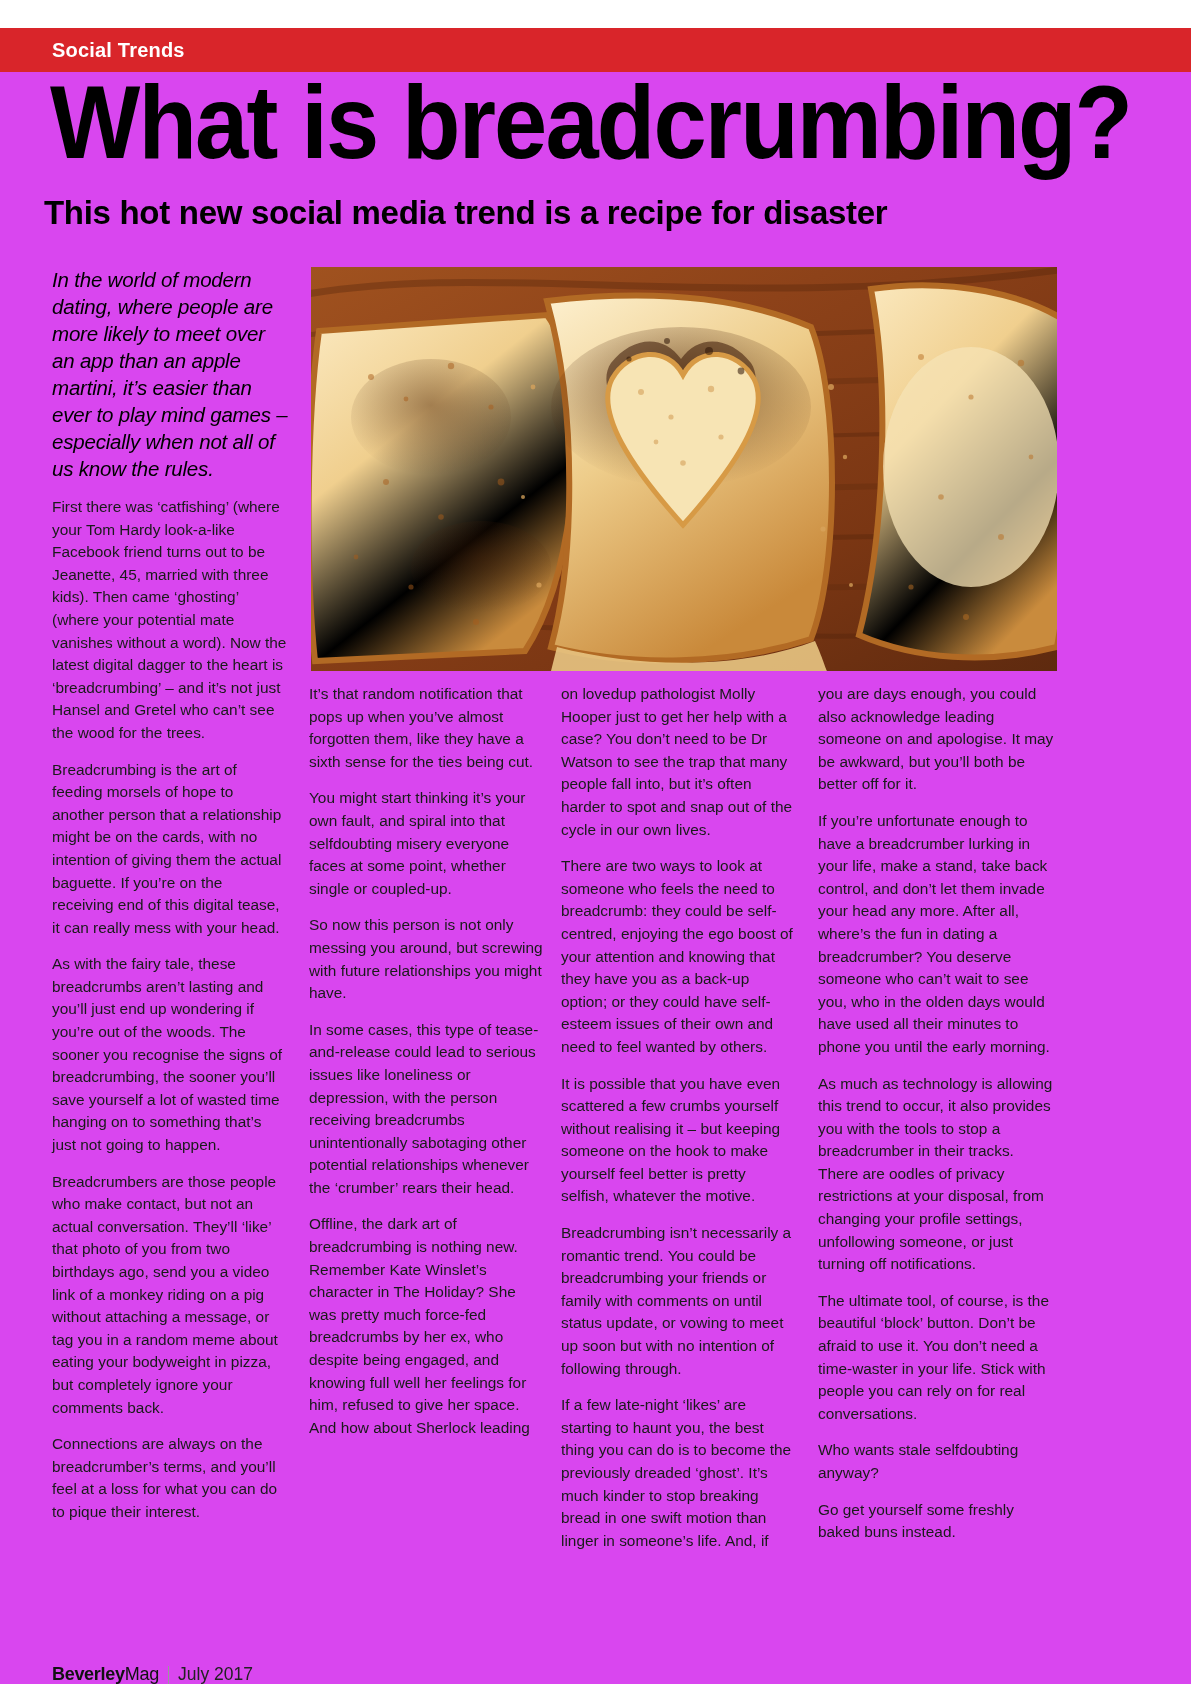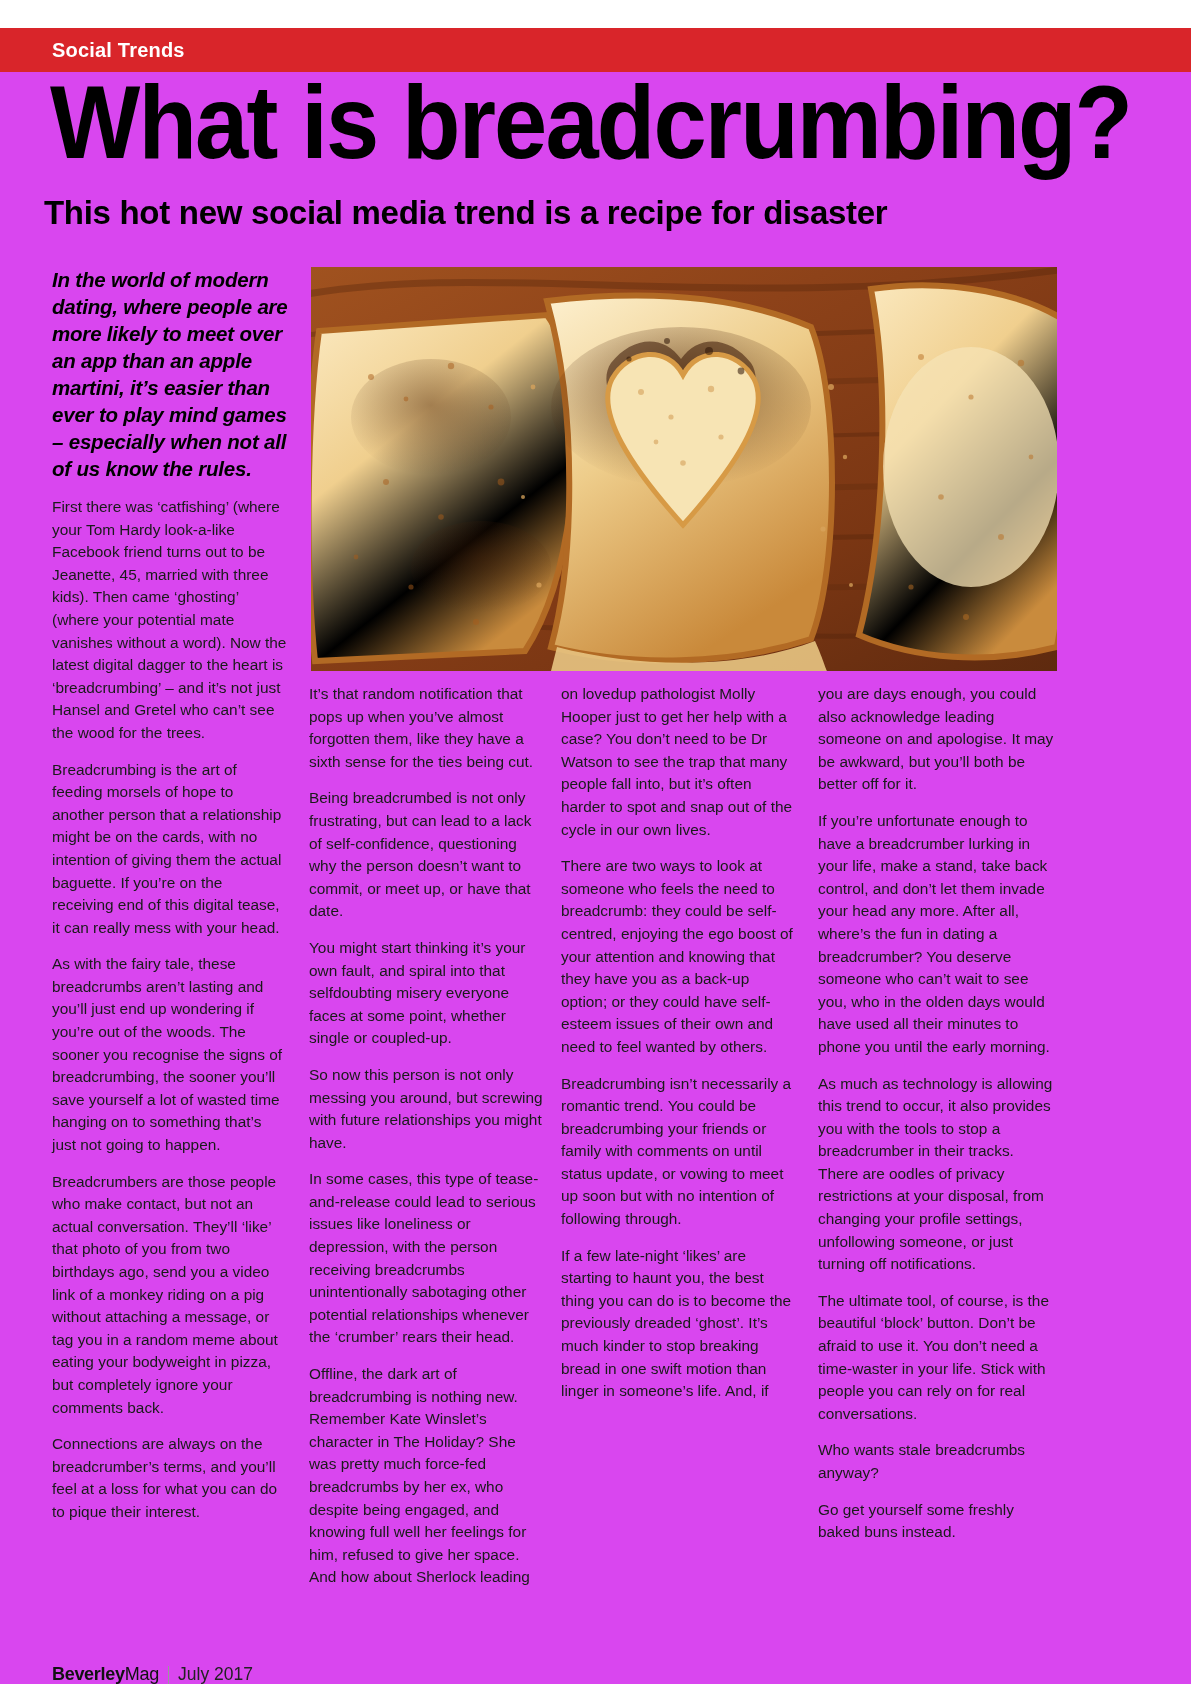--- a/index.html
+++ b/index.html
@@ -115,21 +115,21 @@
     top: 655px;
     width: 235px;
   }
   .col4 {
     left: 818px;
     top: 655px;
     width: 238px;
   }
 
   .intro {
-    font-weight: bold;
+    font-weight: normal;
     font-style: italic;
     font-size: 20.5px;
     line-height: 27px;
     letter-spacing: -0.2px;
     margin-bottom: 18px;
     color: #000;
   }
 
   
   .footer {
@@ -305,40 +305,40 @@
     <p class="intro">In the world of modern dating, where people are more likely to meet over an app than an apple martini, it’s easier than ever to play mind games – especially when not all of us know the rules.</p>
     <p>First there was ‘catfishing’ (where your Tom Hardy look-a-like Facebook friend turns out to be Jeanette, 45, married with three kids). Then came ‘ghosting’ (where your potential mate vanishes without a word). Now the latest digital dagger to the heart is ‘breadcrumbing’ – and it’s not just Hansel and Gretel who can’t see the wood for the trees.</p>
     <p>Breadcrumbing is the art of feeding morsels of hope to another person that a  relationship might be on the cards, with no intention of giving them the actual baguette. If you’re on the receiving end of this digital tease, it can really mess with your head.</p>
     <p>As with the fairy tale, these breadcrumbs aren’t lasting and you’ll just end up wondering if you’re out of the woods. The sooner you recognise the signs of breadcrumbing, the sooner you’ll save yourself a lot of wasted time hanging on to something that’s just not going to happen.</p>
     <p>Breadcrumbers are those people who make contact, but not an actual conversation. They’ll ‘like’ that photo of you from two birthdays ago, send you a video link of a monkey riding on a pig without attaching a message, or tag you in a random meme about eating your bodyweight in pizza, but completely ignore your comments back.</p>
     <p>Connections are always on the breadcrumber’s terms, and you’ll feel at a loss for what you can do to pique their interest.</p>
   </div>
 
   <div class="col col2">
     <p>It’s that random notification that pops up when you’ve almost forgotten them, like they have a sixth sense for the ties being cut.</p>
-    <p>Being breadcrumbed is not only frustrating, but can lead to a lack of self-confidence, questioning why the person doesn’t want to commit, or meet up, or have that date.</p>
     <p>You might start thinking it’s your own fault, and spiral into that selfdoubting misery everyone faces at some point, whether single or coupled-up.</p>
     <p>So now this person is not only messing you around, but screwing with future relationships you might have.</p>
     <p>In some cases, this type of tease-and-release could lead to serious issues like loneliness or depression, with the person receiving breadcrumbs unintentionally sabotaging other potential relationships whenever the ‘crumber’ rears their head.</p>
     <p>Offline, the dark art of breadcrumbing is nothing new. Remember Kate Winslet’s character in The Holiday? She was pretty much force-fed breadcrumbs by her ex, who despite being engaged, and knowing full well her feelings for him, refused to give her space. And how about Sherlock leading</p>
   </div>
 
   <div class="col col3">
     <p>on lovedup pathologist Molly Hooper just to get her help with a case? You don’t need to be Dr Watson to see the trap that many people fall into, but it’s often harder to spot and snap out of the cycle in our own lives.</p>
     <p>There are two ways to look at someone who feels the need to breadcrumb: they could be self-centred, enjoying the ego boost of your attention and knowing that they have you as a back-up option; or they could have self-esteem issues of their own and need to feel wanted by others.</p>
+    <p>It is possible that you have even scattered a few crumbs yourself without realising it – but keeping someone on the hook to make yourself feel better is pretty selfish, whatever the motive.</p>
     <p>Breadcrumbing isn’t necessarily a romantic trend. You could be breadcrumbing your friends or family with comments on until status update, or vowing to meet up soon but with no intention of following through.</p>
     <p>If a few late-night ‘likes’ are starting to haunt you, the best thing you can do is to become the previously dreaded ‘ghost’. It’s much kinder to stop breaking bread in one swift motion than linger in someone’s life. And, if</p>
   </div>
 
   <div class="col col4">
     <p>you are days enough, you could also acknowledge leading someone on and apologise. It may be awkward, but you’ll both be better off for it.</p>
     <p>If you’re unfortunate enough to have a breadcrumber lurking in your life, make a stand, take back control, and don’t let them invade your head any more. After all, where’s the fun in dating a breadcrumber? You deserve someone who can’t wait to see you, who in the olden days would have used all their minutes to phone you until the early morning.</p>
     <p>As much as technology is allowing this trend to occur, it also provides you with the tools to stop a breadcrumber in their tracks. There are oodles of privacy restrictions at your disposal, from changing your profile settings, unfollowing someone, or just turning off notifications.</p>
     <p>The ultimate tool, of course, is the beautiful ‘block’ button. Don’t be afraid to use it. You don’t need a time-waster in your life. Stick with people you can rely on for real conversations.</p>
-    <p>Who wants stale breadcrumbs anyway?</p>
+    <p>Who wants stale selfdoubting anyway?</p>
     <p>Go get yourself some freshly baked buns instead.</p>
   </div>
 
   <div class="footer">
     <span class="brand-bold">Beverley</span>
       <span class="brand-light">Mag</span>
     <span class="sep"></span>
     <span class="issue">July 2017</span>
   </div>
 

